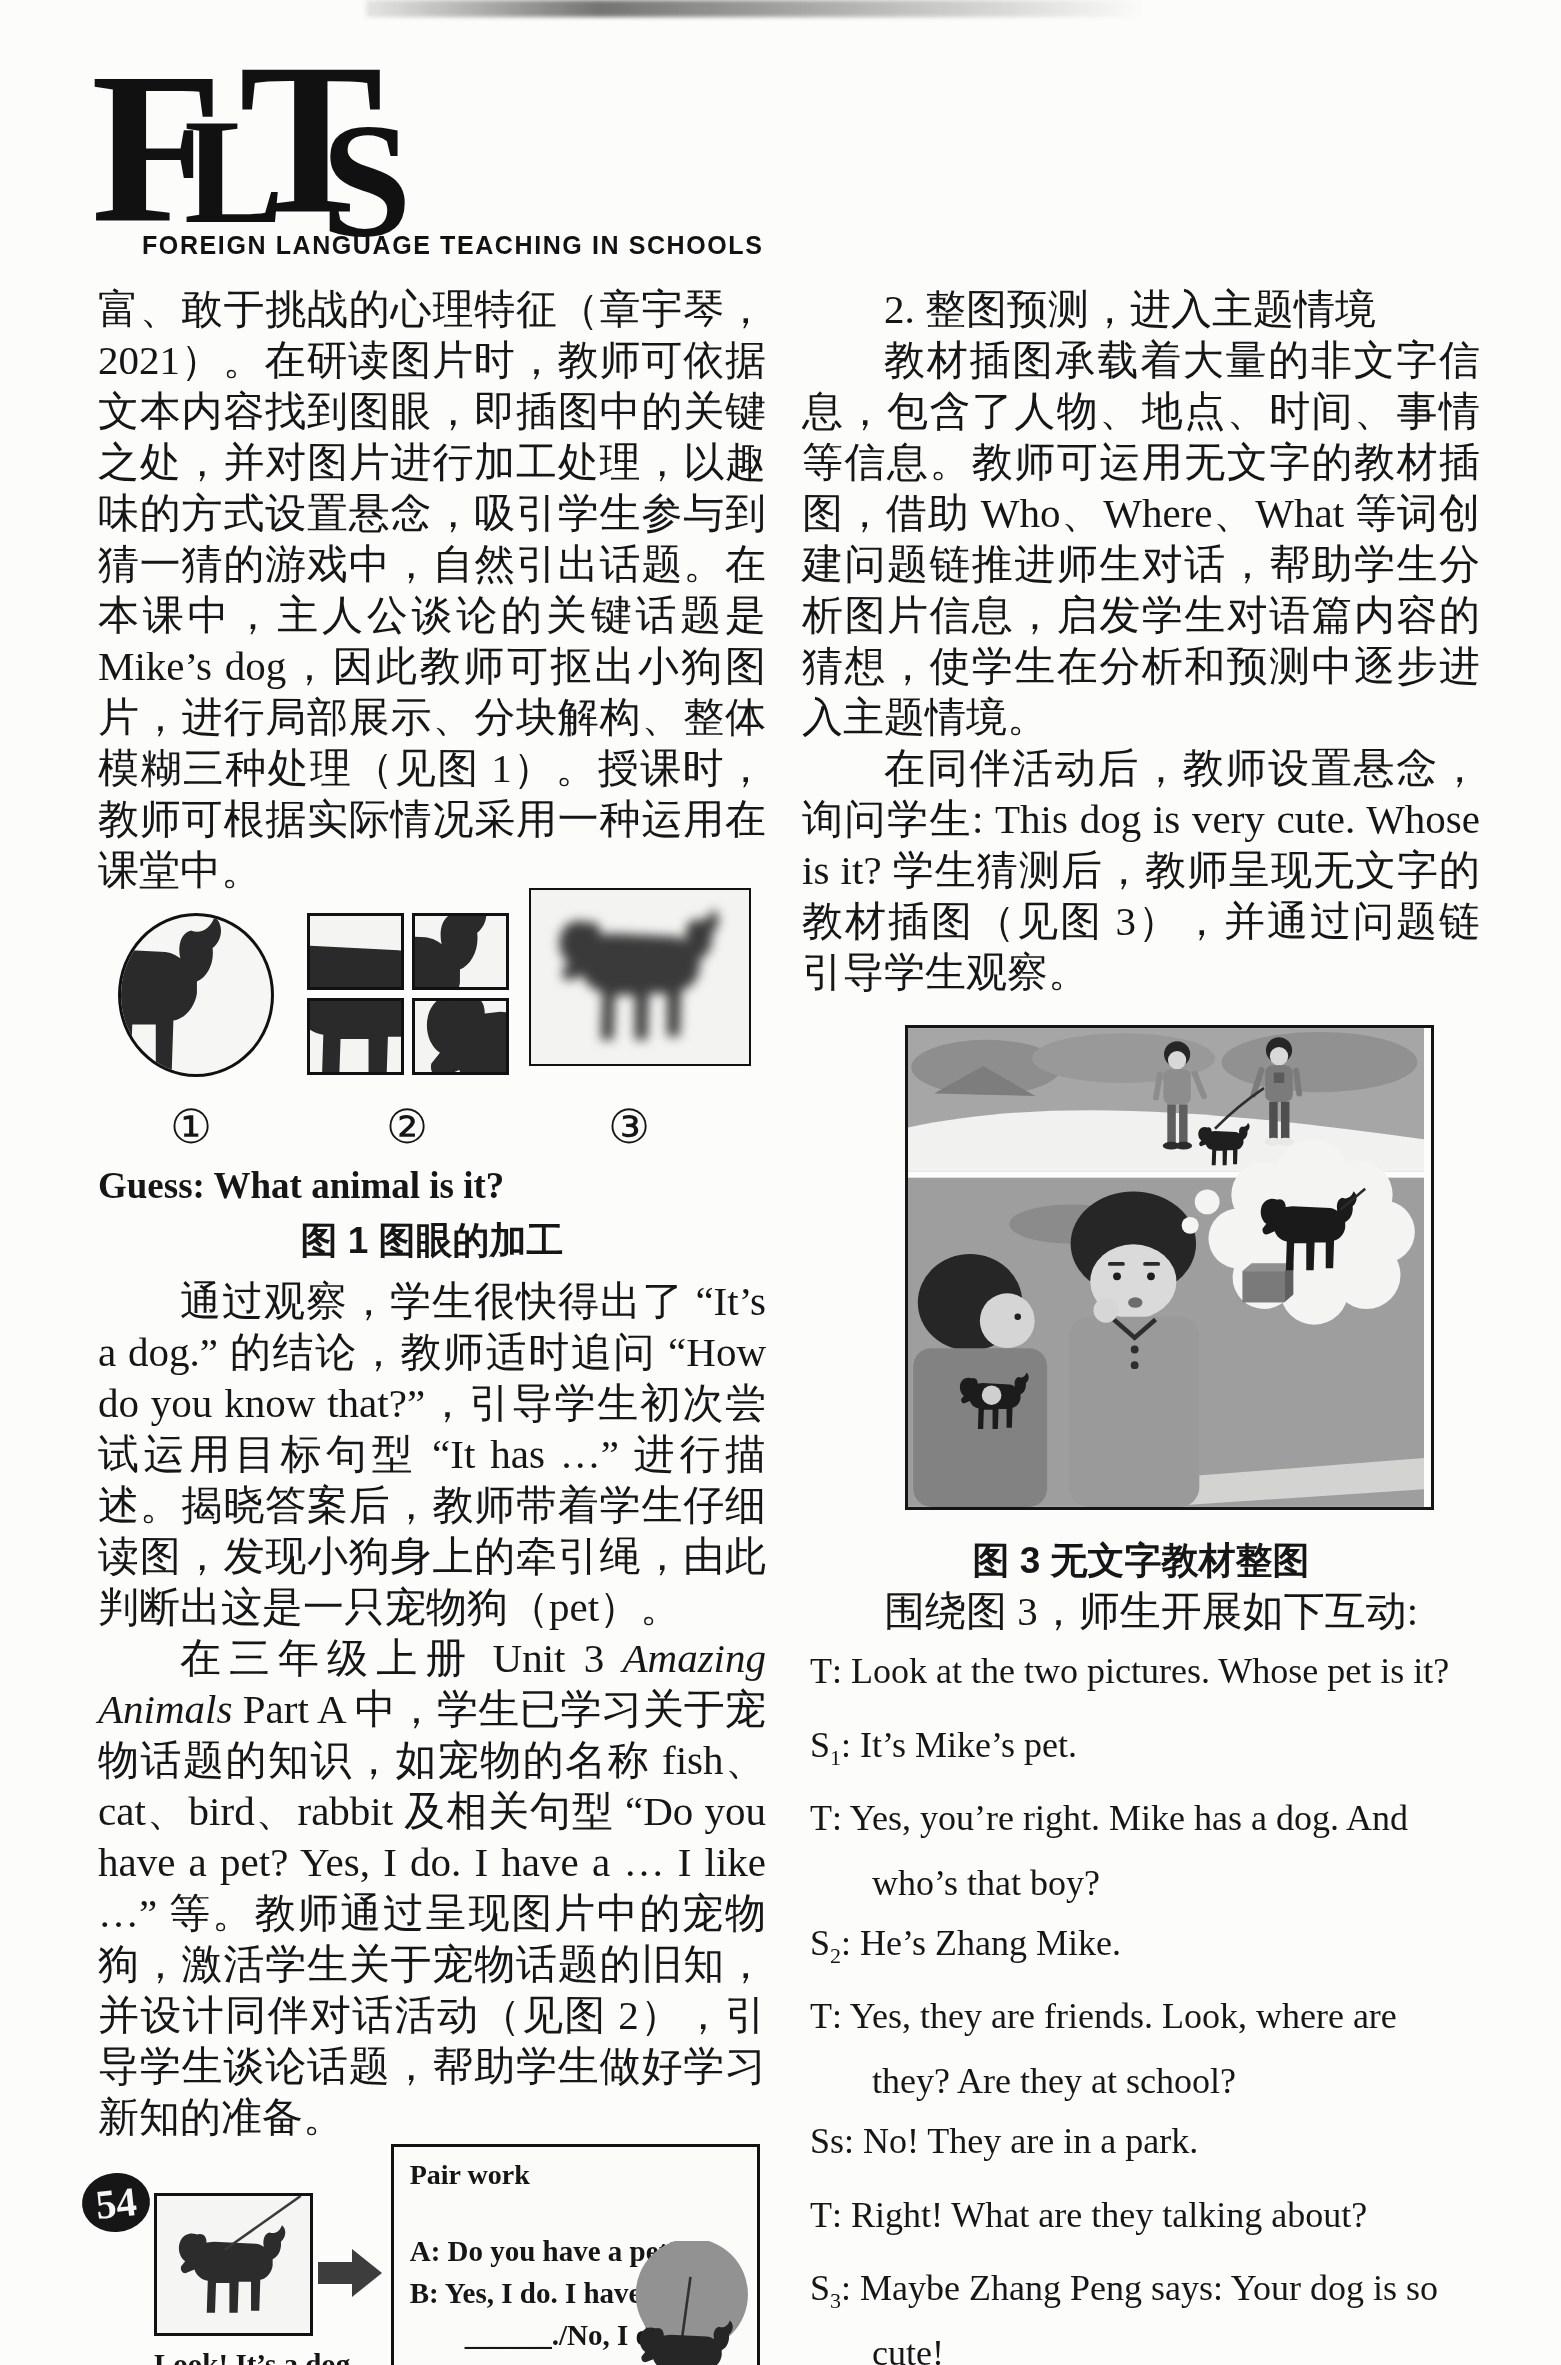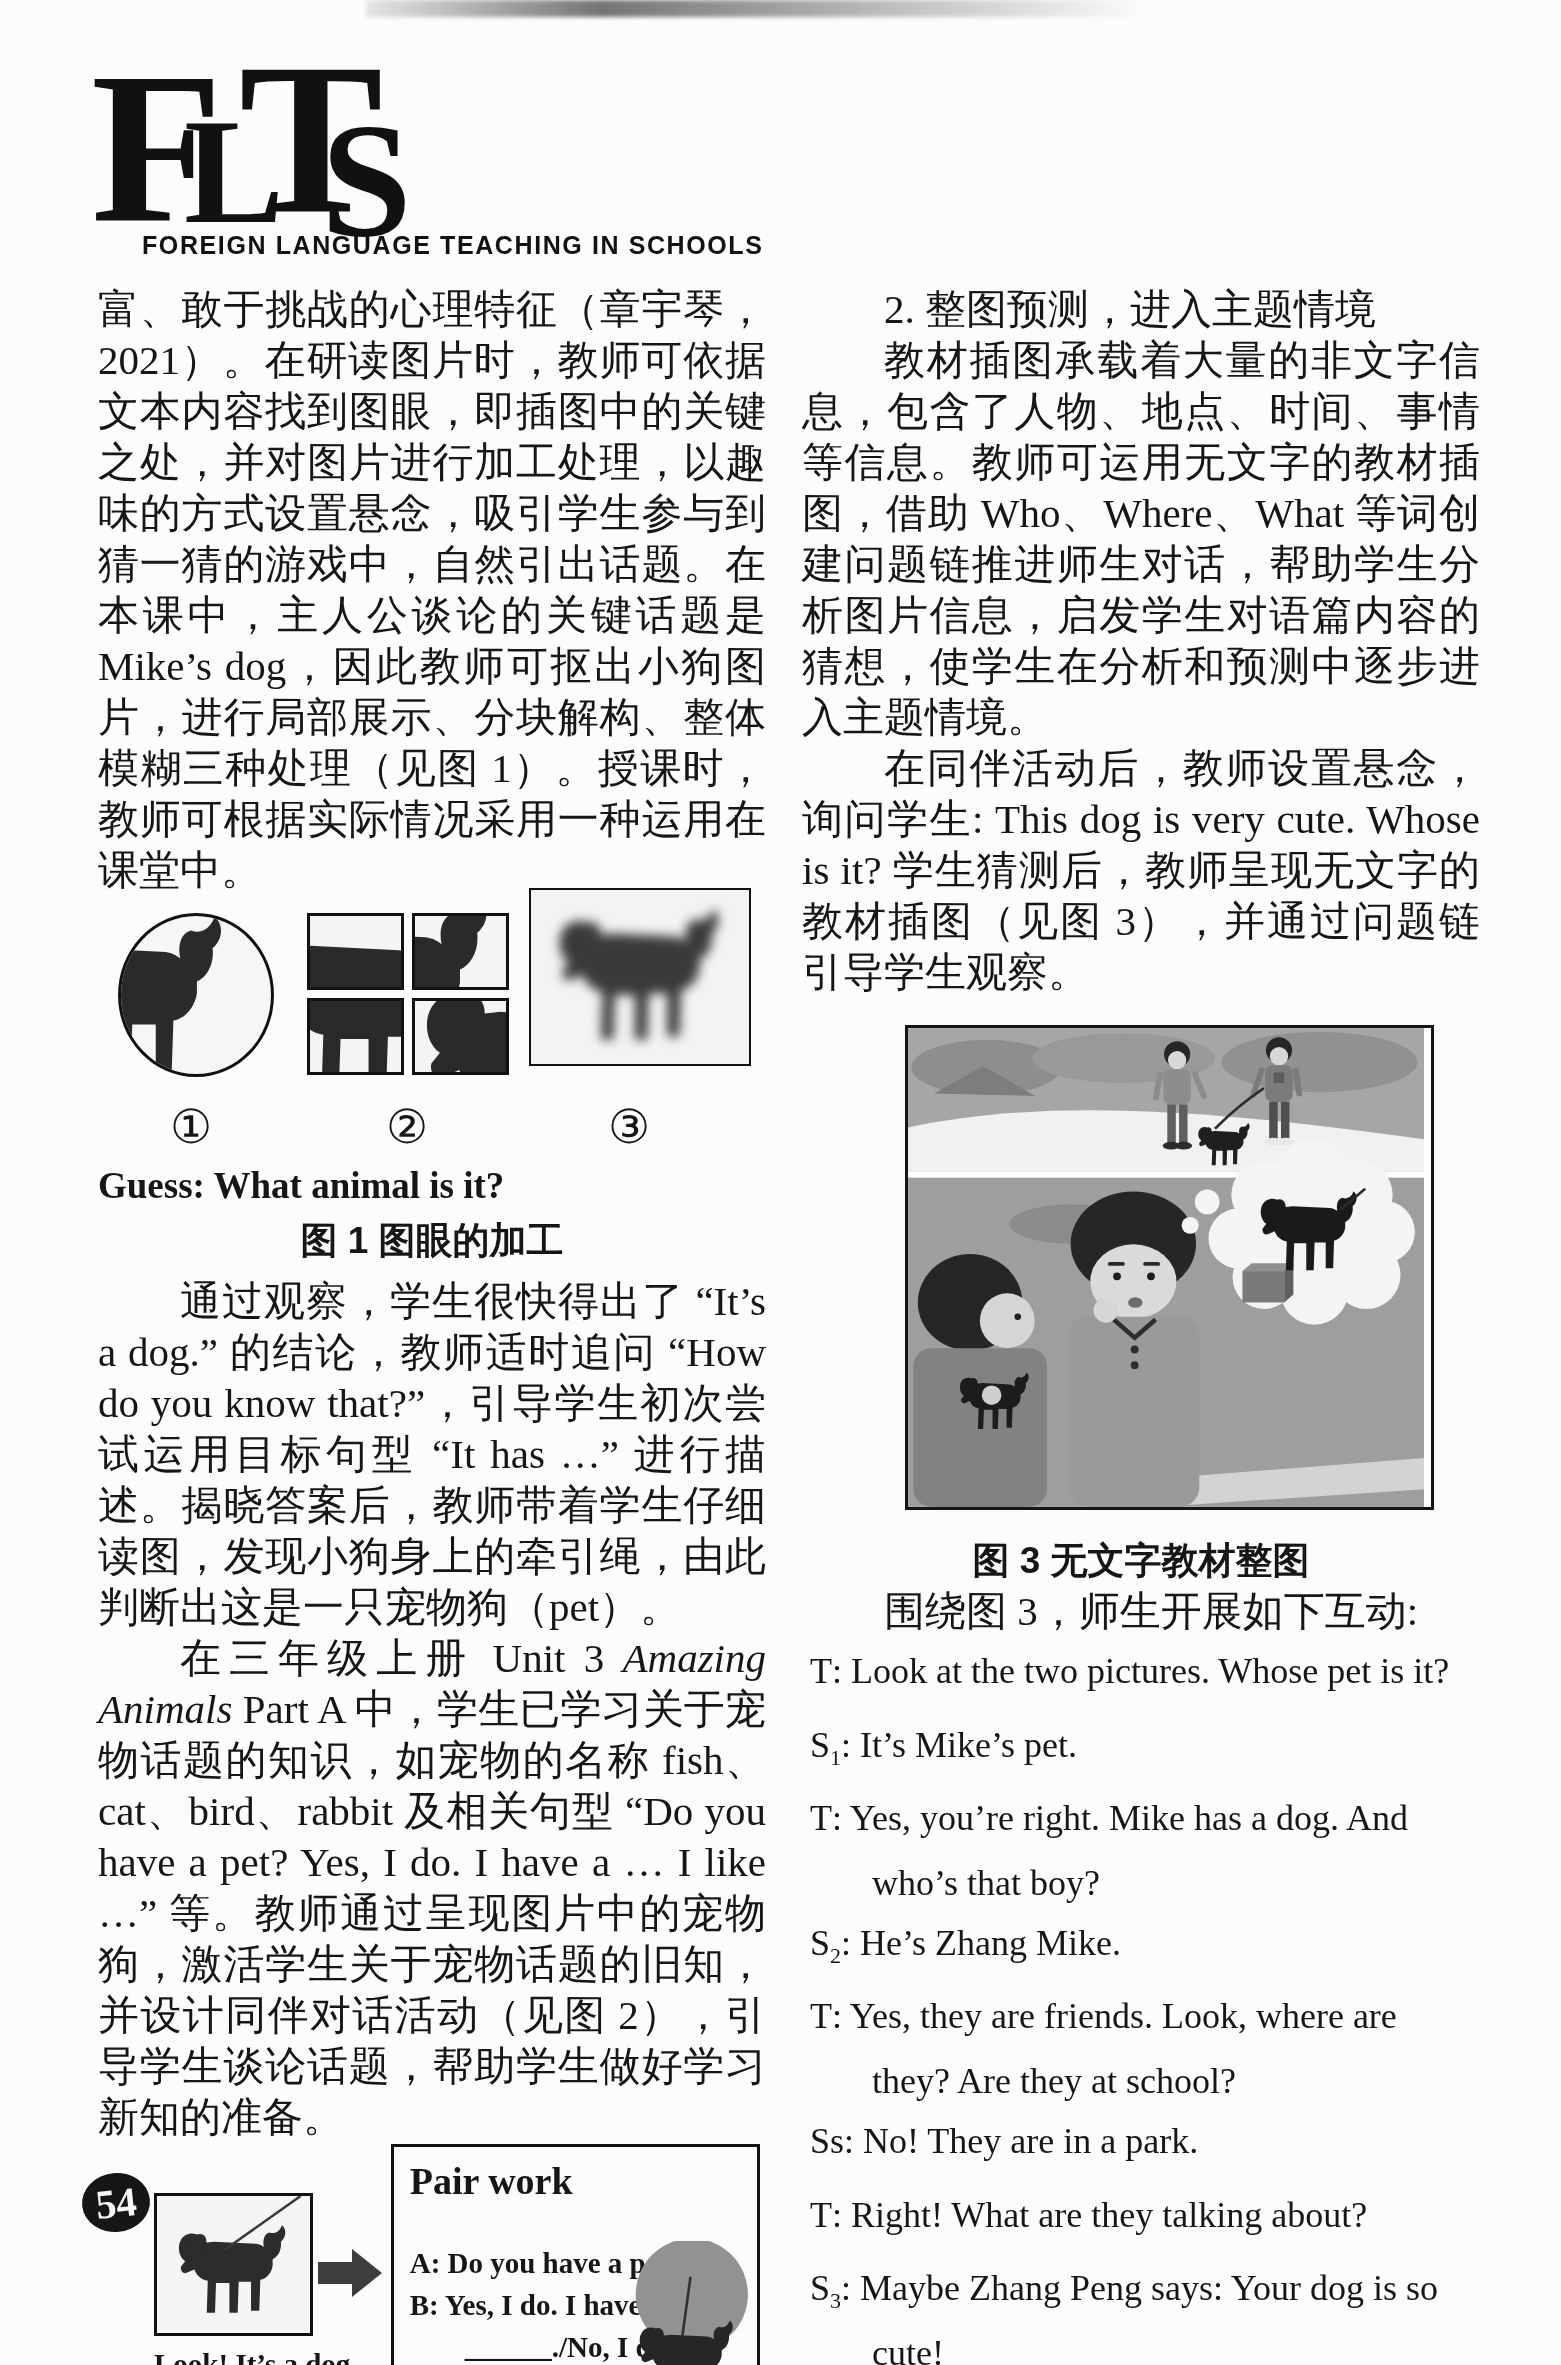--- a/index.html
+++ b/index.html
@@ -54,21 +54,21 @@
   .f2-frame .dogsvg{position:absolute;left:10.5px;top:22px;width:129px;height:103px;fill:#2c2c2c;}
   .f2-frame .leash{position:absolute;left:0;top:0;width:153px;height:137px;}
   .f2-look{position:absolute;left:56px;font-size:29px;font-weight:bold;}
   .f2-look1{top:196px;}
   .f2-arrow{position:absolute;left:220px;top:97px;display:flex;align-items:center;}
   .f2-arrow .shaft{width:34px;height:22px;background:#3d3d3d;}
   .f2-arrow .head{width:0;height:0;border-top:24px solid transparent;border-bottom:24px solid transparent;
         border-left:30px solid #3d3d3d;}
   .f2-box{position:absolute;left:293px;top:-7.8px;width:332px;height:243px;border:3.3px solid #111;
         padding:11.8px 15.7px;background:#fbfbf9;}
-  .pw-title{font-size:38px;font-weight:bold;margin:0;}
+  .pw-title{font-size:28px;font-weight:bold;margin:0;}
   .pw-line{font-size:29px;font-weight:bold;line-height:37px;margin:5.2px 0 0 0;}
   .pw-a{margin-top:42px;}
   .pw-ind{padding-left:55px;}
   .f2-umbdog{position:absolute;right:1.3px;bottom:1.3px;width:131px;height:171px;}
   
   .fig3{position:relative;margin-top:27.4px;margin-left:103px;width:523px;border:3.3px solid #151515;
         background:#fdfdfb;}
   .fig3 svg{display:block;}
   .fig3cap{margin-top:26px;}
   

